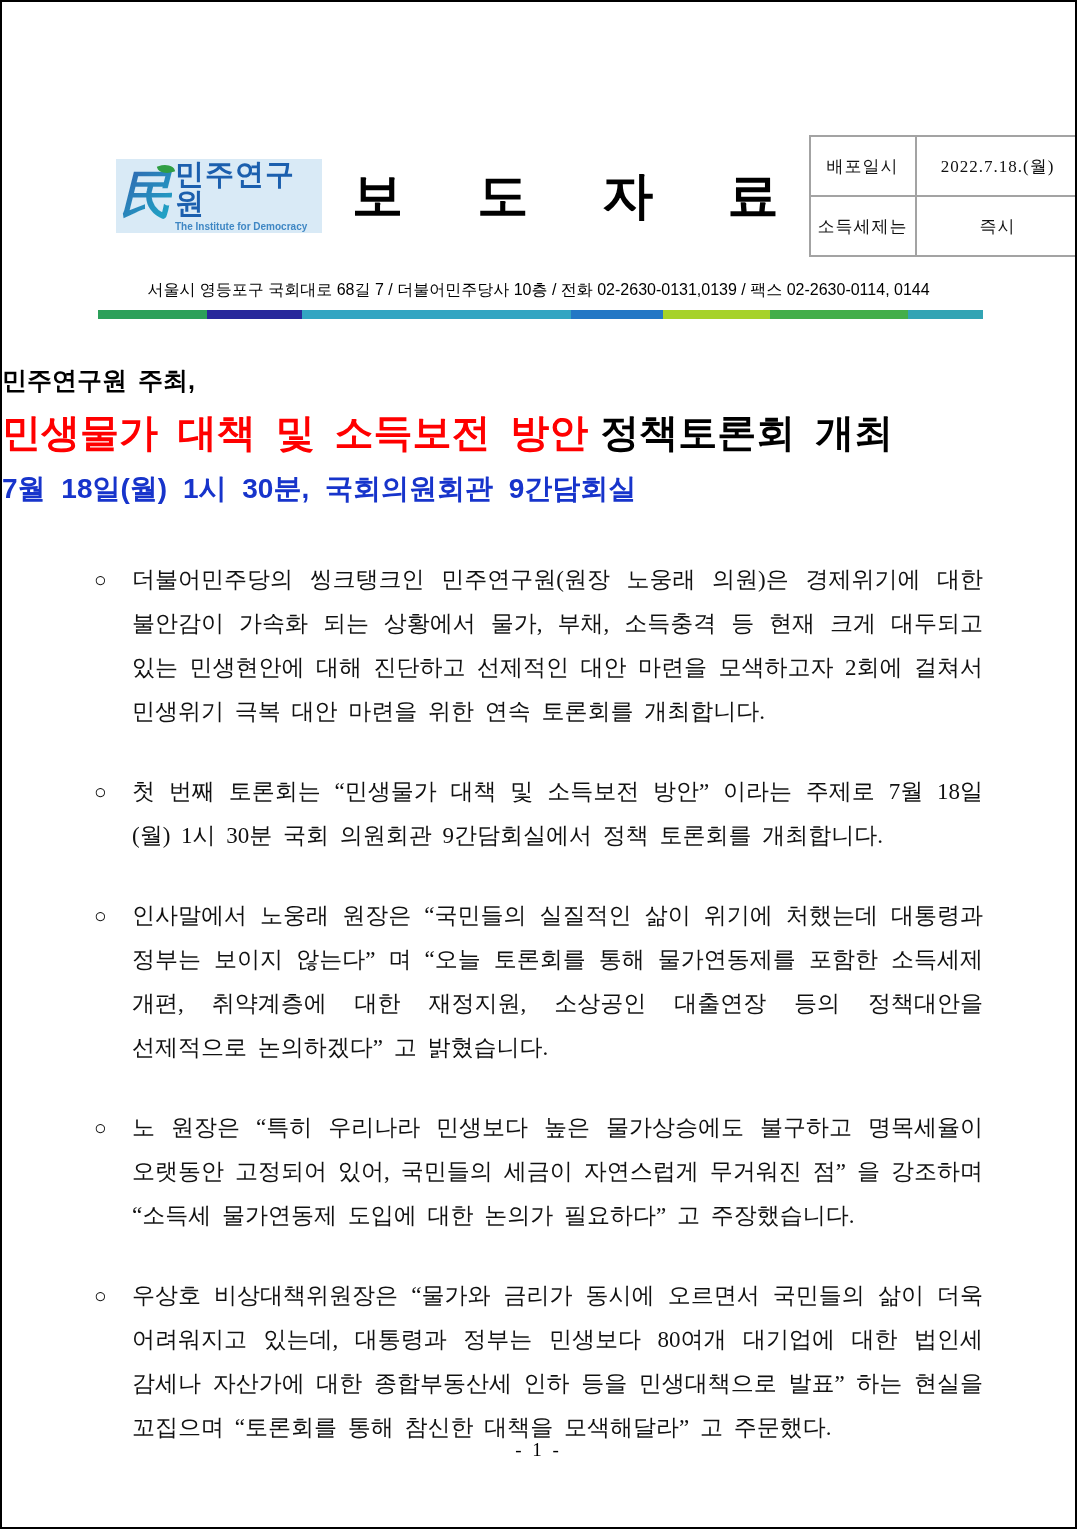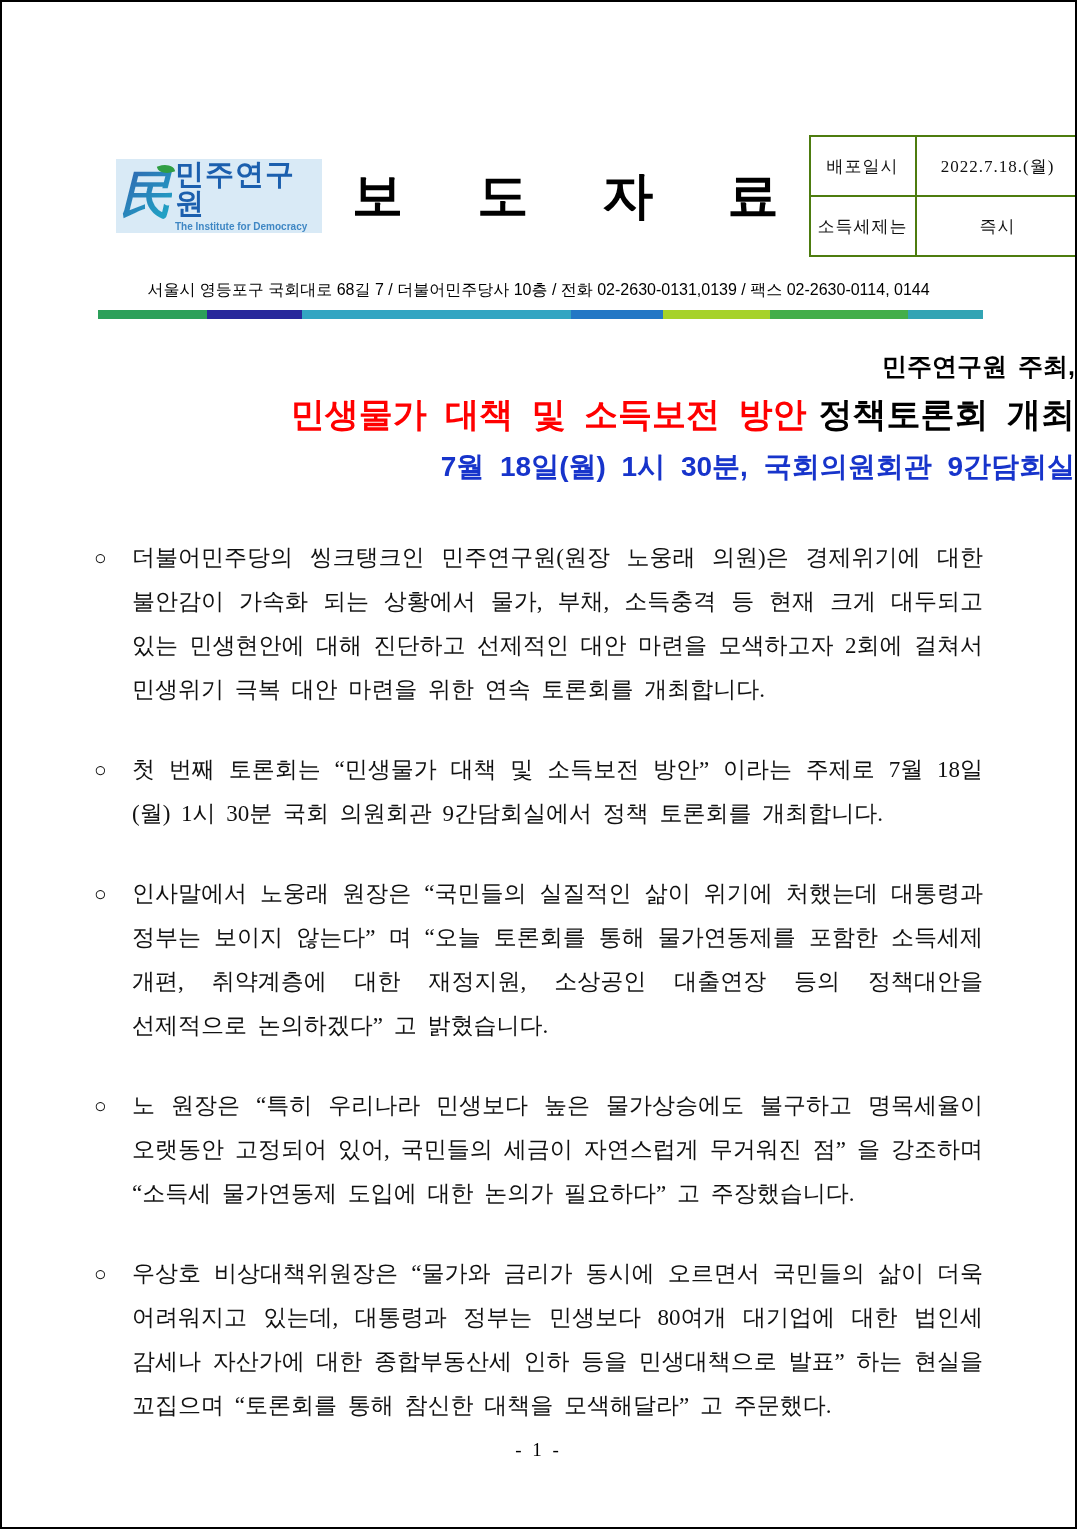--- a/index.html
+++ b/index.html
@@ -85,21 +85,21 @@
     color:#000;
     white-space:nowrap;
   }
   .info-table{
     flex:0 0 auto;
     border-collapse:collapse;
     width:272px;height:122px;
     table-layout:fixed;
   }
   .info-table td{
-    border:2px solid #4d7c0f;
+    border:2px solid #a3a3a3;
     text-align:center;
     vertical-align:middle;
     font-size:17px;
     letter-spacing:1px;
   }
   .info-table .lbl{width:102px;}
   
   .address{
     margin:22px 80px 0 80px;
     text-align:center;
@@ -109,27 +109,27 @@
     white-space:nowrap;
   }
   .color-bar{
     display:flex;
     height:9px;
     margin:9px 92px 0 96px;
   }
   .color-bar .seg{height:100%;}
   
   .title-block{
-    margin-top:31px;
-    text-align:right;
+    margin-top:45px;
+    text-align:left;
     font-family:"Liberation Sans", sans-serif;
     font-weight:bold;
   }
   .title-line1{font-size:25px;color:#000;word-spacing:4px;}
-  .title-line2{font-size:34px;margin-top:9px;word-spacing:9px;white-space:nowrap;}
+  .title-line2{font-size:39px;margin-top:9px;word-spacing:9px;white-space:nowrap;}
   .title-line2 .red{}
   .title-line2 .blk{color:#000;margin-left:12px;}
   .title-line3{font-size:28px;margin-top:10px;word-spacing:8px;}
   
   .body-text{margin:50px 92px 0 92px;}
   .para{
     display:flex;
     margin-bottom:36px;
     font-size:23px;
     line-height:44px;

